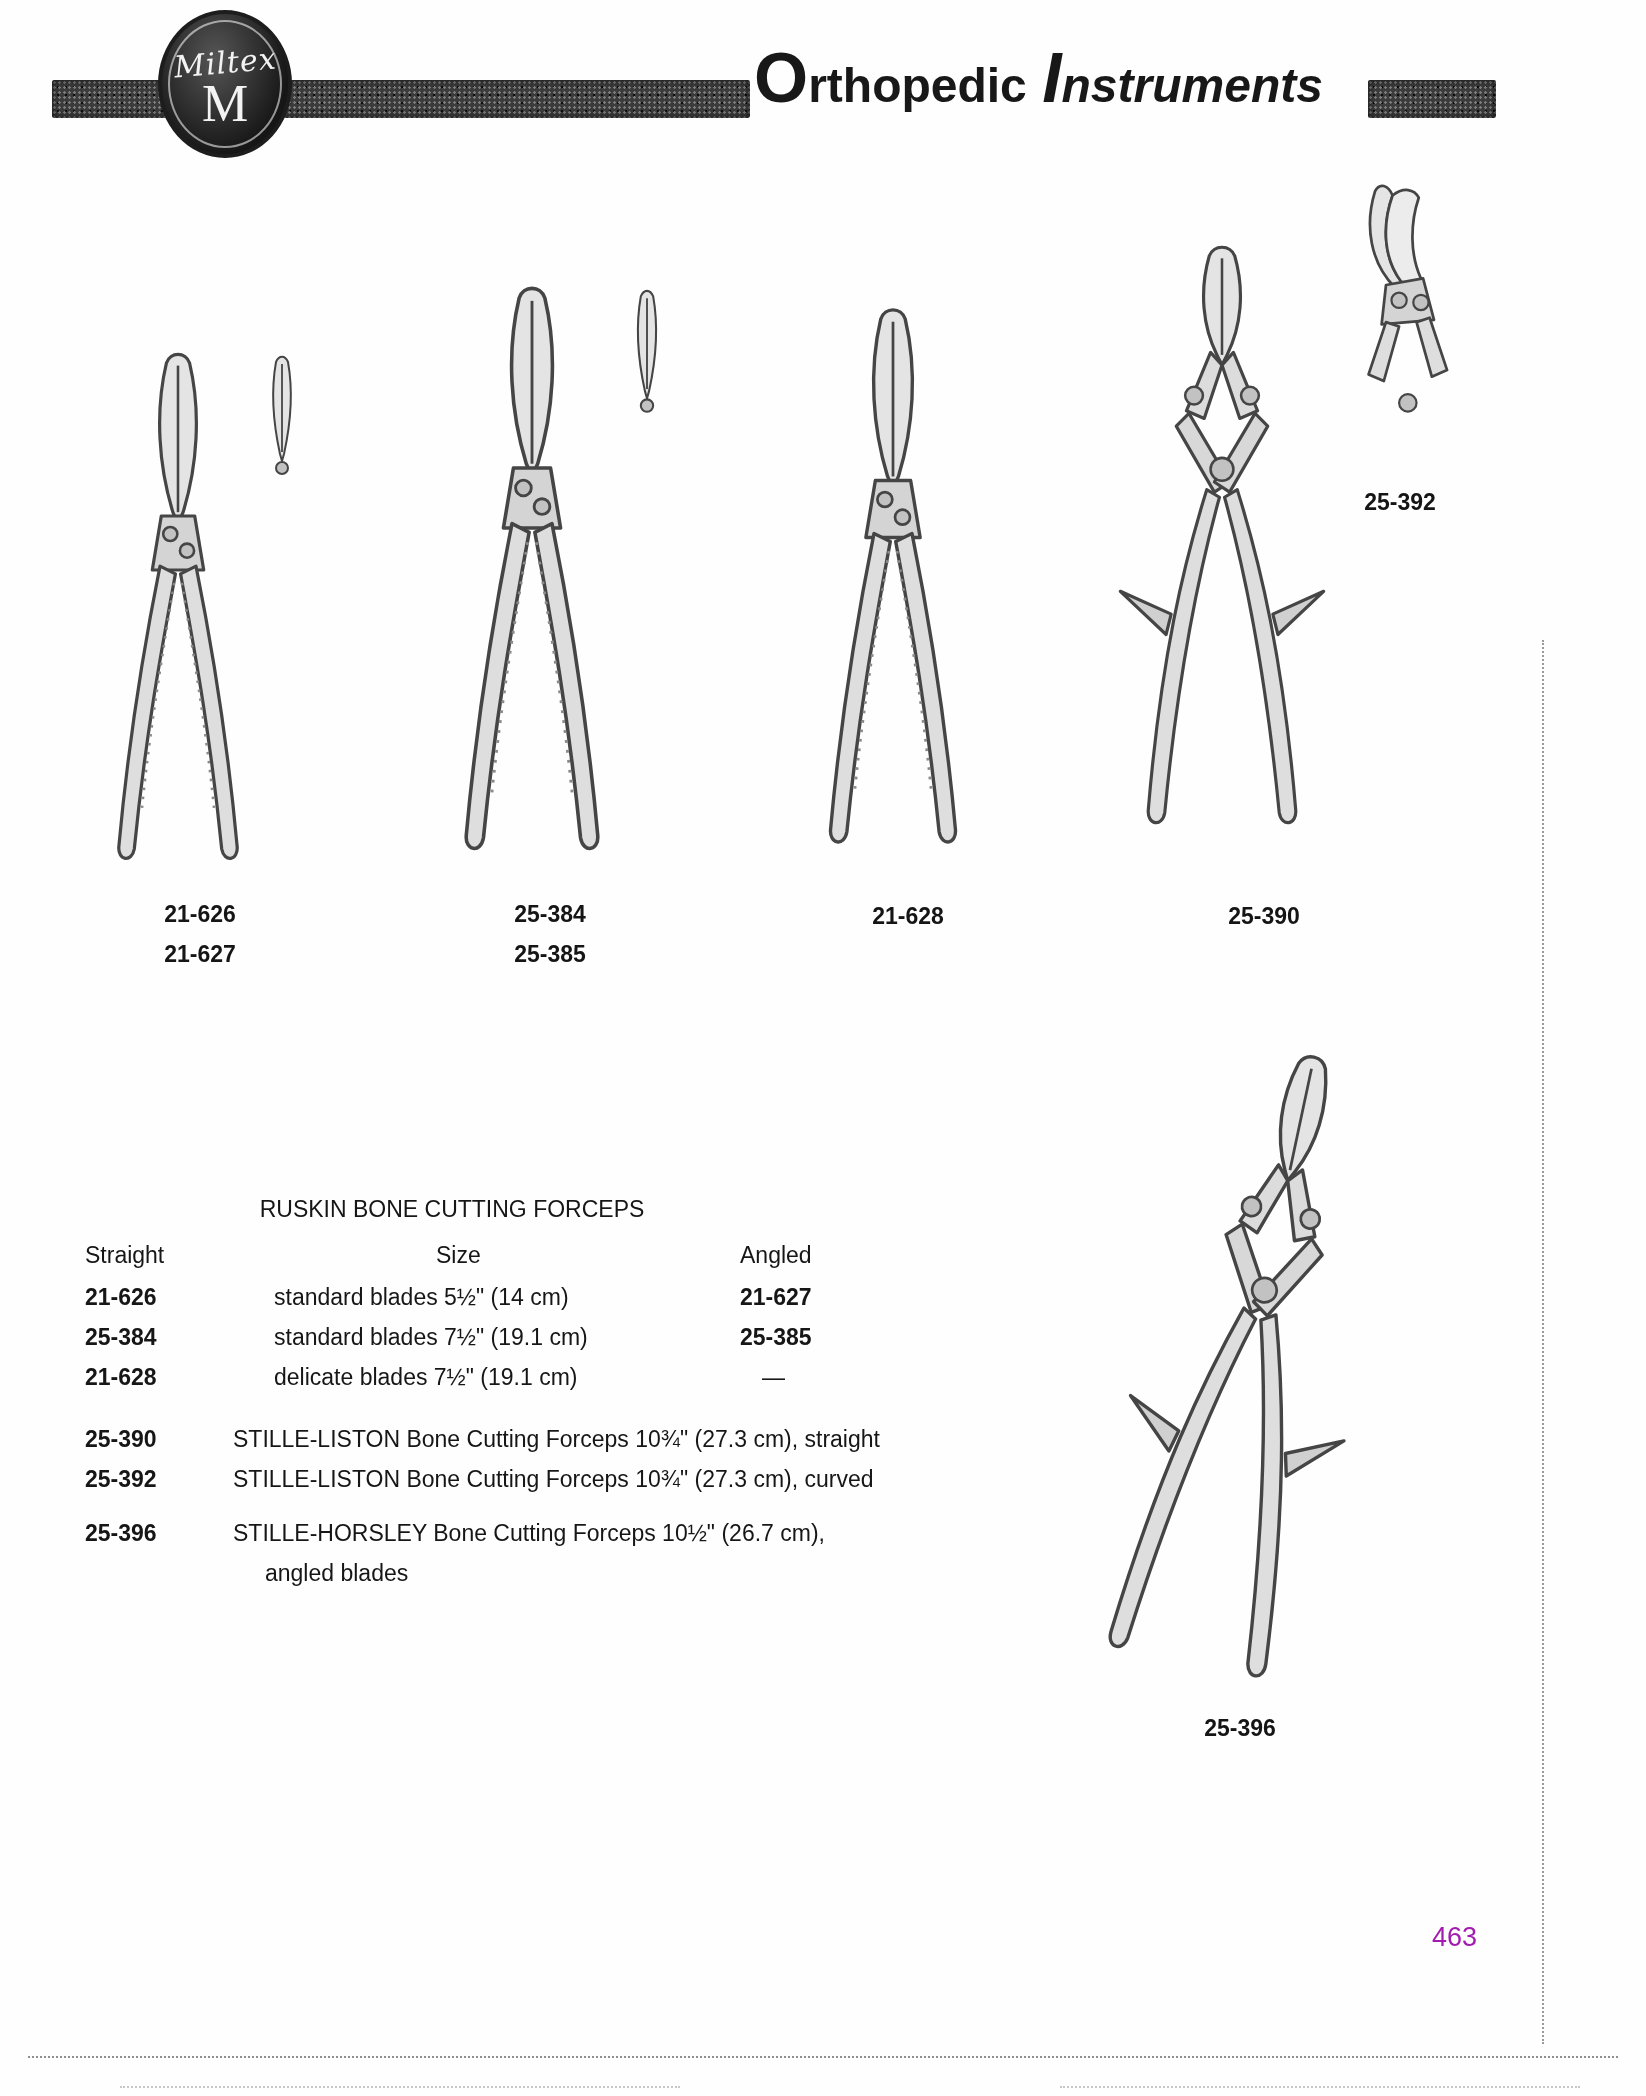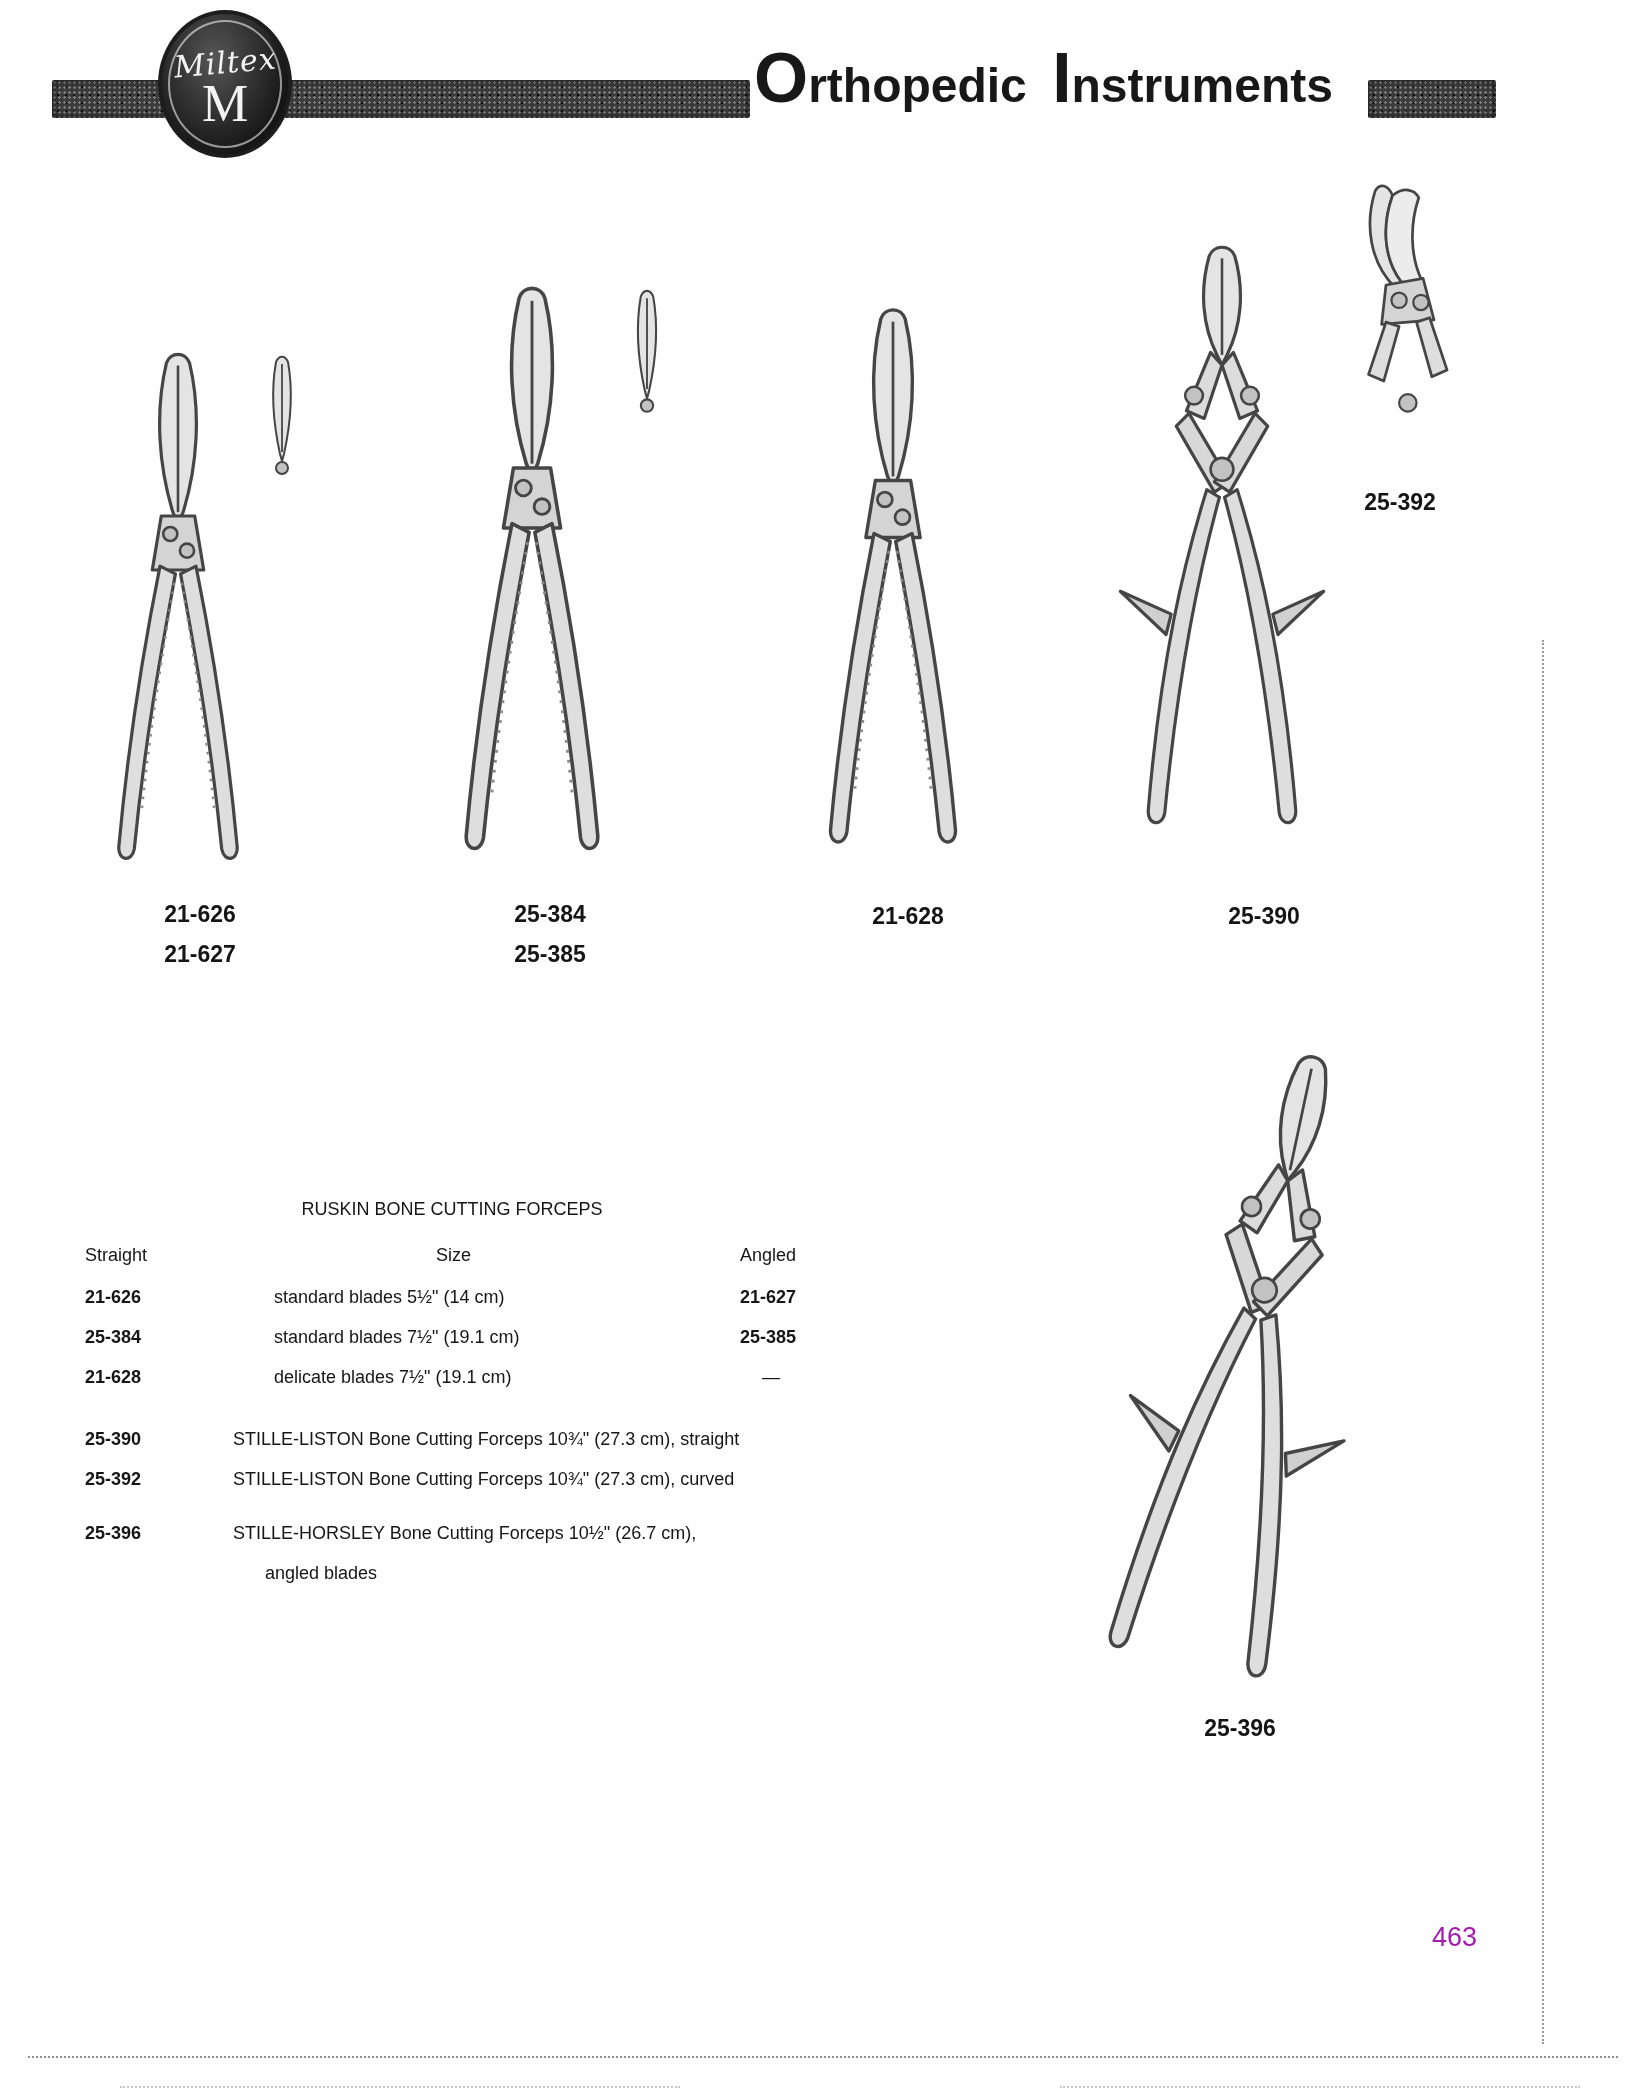--- a/index.html
+++ b/index.html
@@ -69,21 +69,21 @@
     position: absolute;
     left: 754px; top: 38px;
     margin: 0;
     font-size: 48px;
     font-weight: bold;
     color: #181818;
     white-space: nowrap;
   }
   .title-word { display: inline-block; }
   .title-word::first-letter { font-size: 1.45em; }
-  .title-word + .title-word { margin-left: 12px; }
+  .title-word + .title-word { margin-left: 2px; font-style: italic; }
 
   
   .defs { position: absolute; width: 0; height: 0; overflow: hidden; }
   .art { position: absolute; }
   .fig1-main  { left: 88px;   top: 345px; }
   .fig1-inset { left: 252px;  top: 352px; }
   .fig2-main  { left: 432px;  top: 278px; }
   .fig2-inset { left: 616px;  top: 286px; }
   .fig3-main  { left: 798px;  top: 300px; }
   .fig4-main  { left: 1082px; top: 238px; }
@@ -102,21 +102,21 @@
   .lbl1 { left: 118px;  top: 894px; }
   .lbl2 { left: 468px;  top: 894px; }
   .lbl3 { left: 826px;  top: 896px; }
   .lbl4 { left: 1182px; top: 896px; }
   .lbl-curved { left: 1318px; top: 482px; }
   .lbl5 { left: 1158px; top: 1708px; }
 
   
   .txt {
     position: absolute;
-    font-size: 18px;
+    font-size: 23px;
     line-height: 30px;
     white-space: nowrap;
     color: #161616;
   }
   .b { font-weight: bold; }
   .tbl-title   { left: 232px; top: 1194px; width: 440px; text-align: center; }
   .h-straight  { left: 85px;  top: 1240px; text-align: center; }
   .h-size      { left: 428px; top: 1240px; margin-left: 8px; }
   .h-angled    { left: 740px; top: 1240px; }
 

